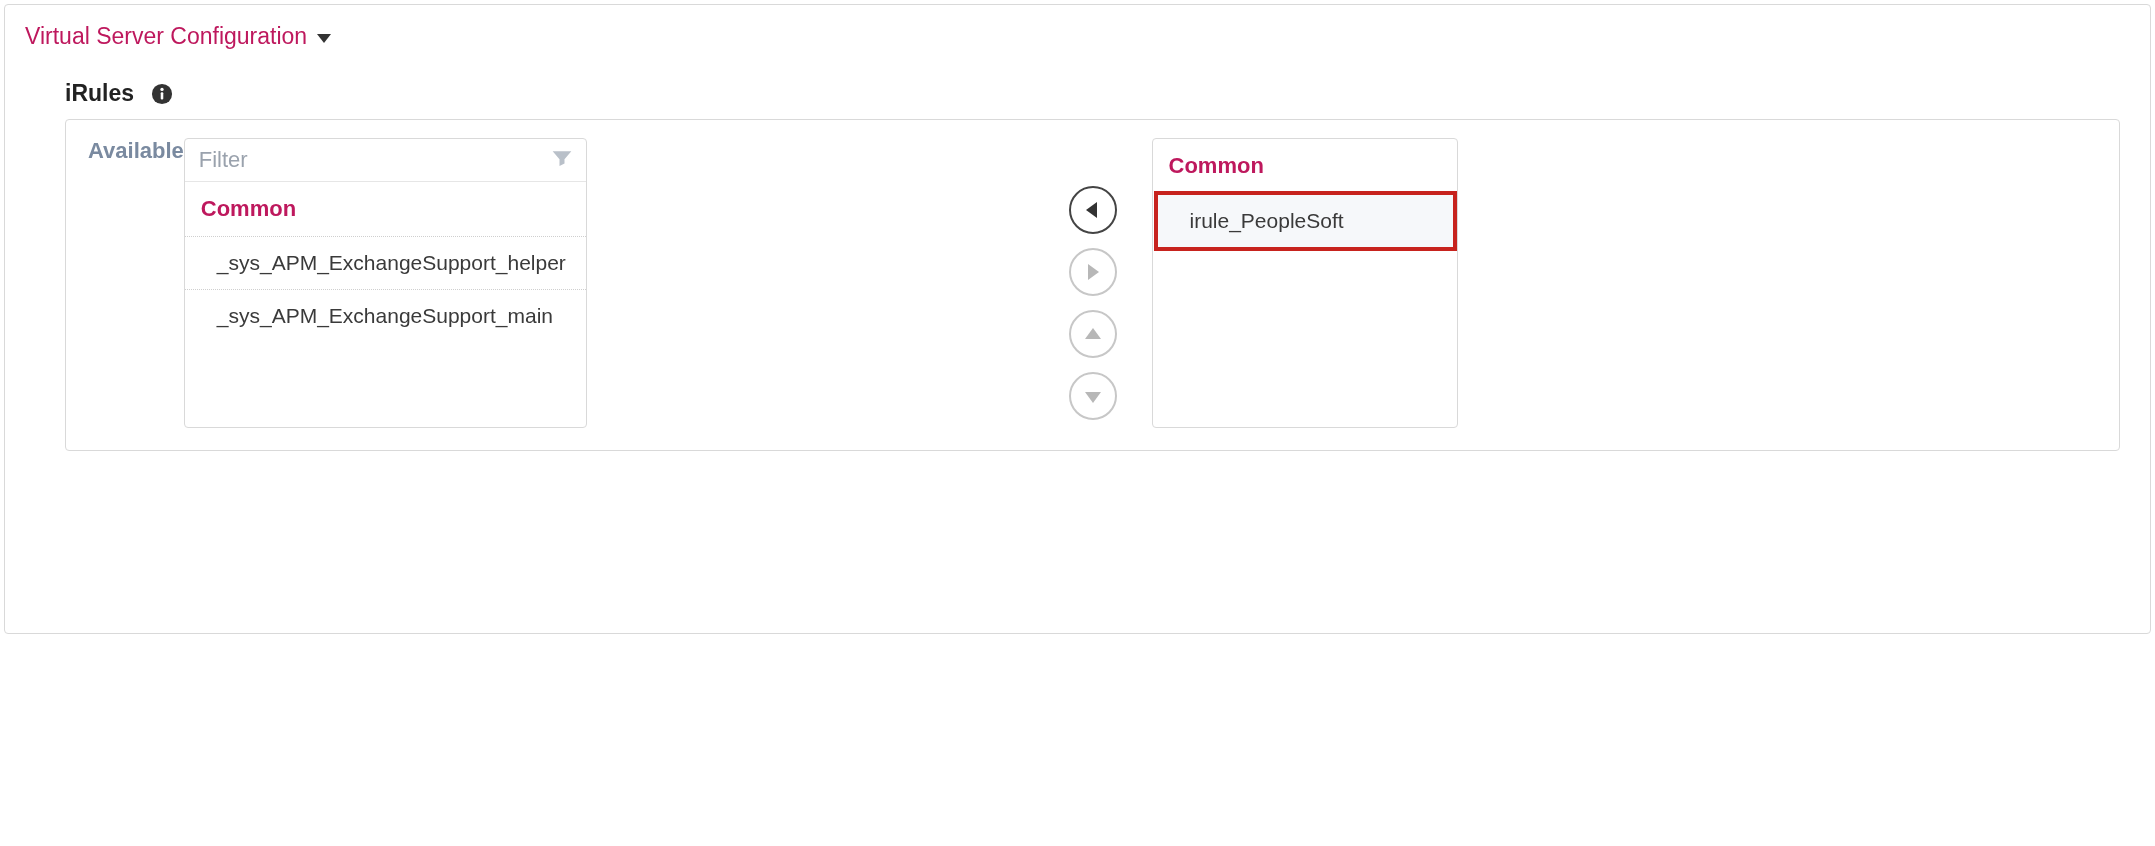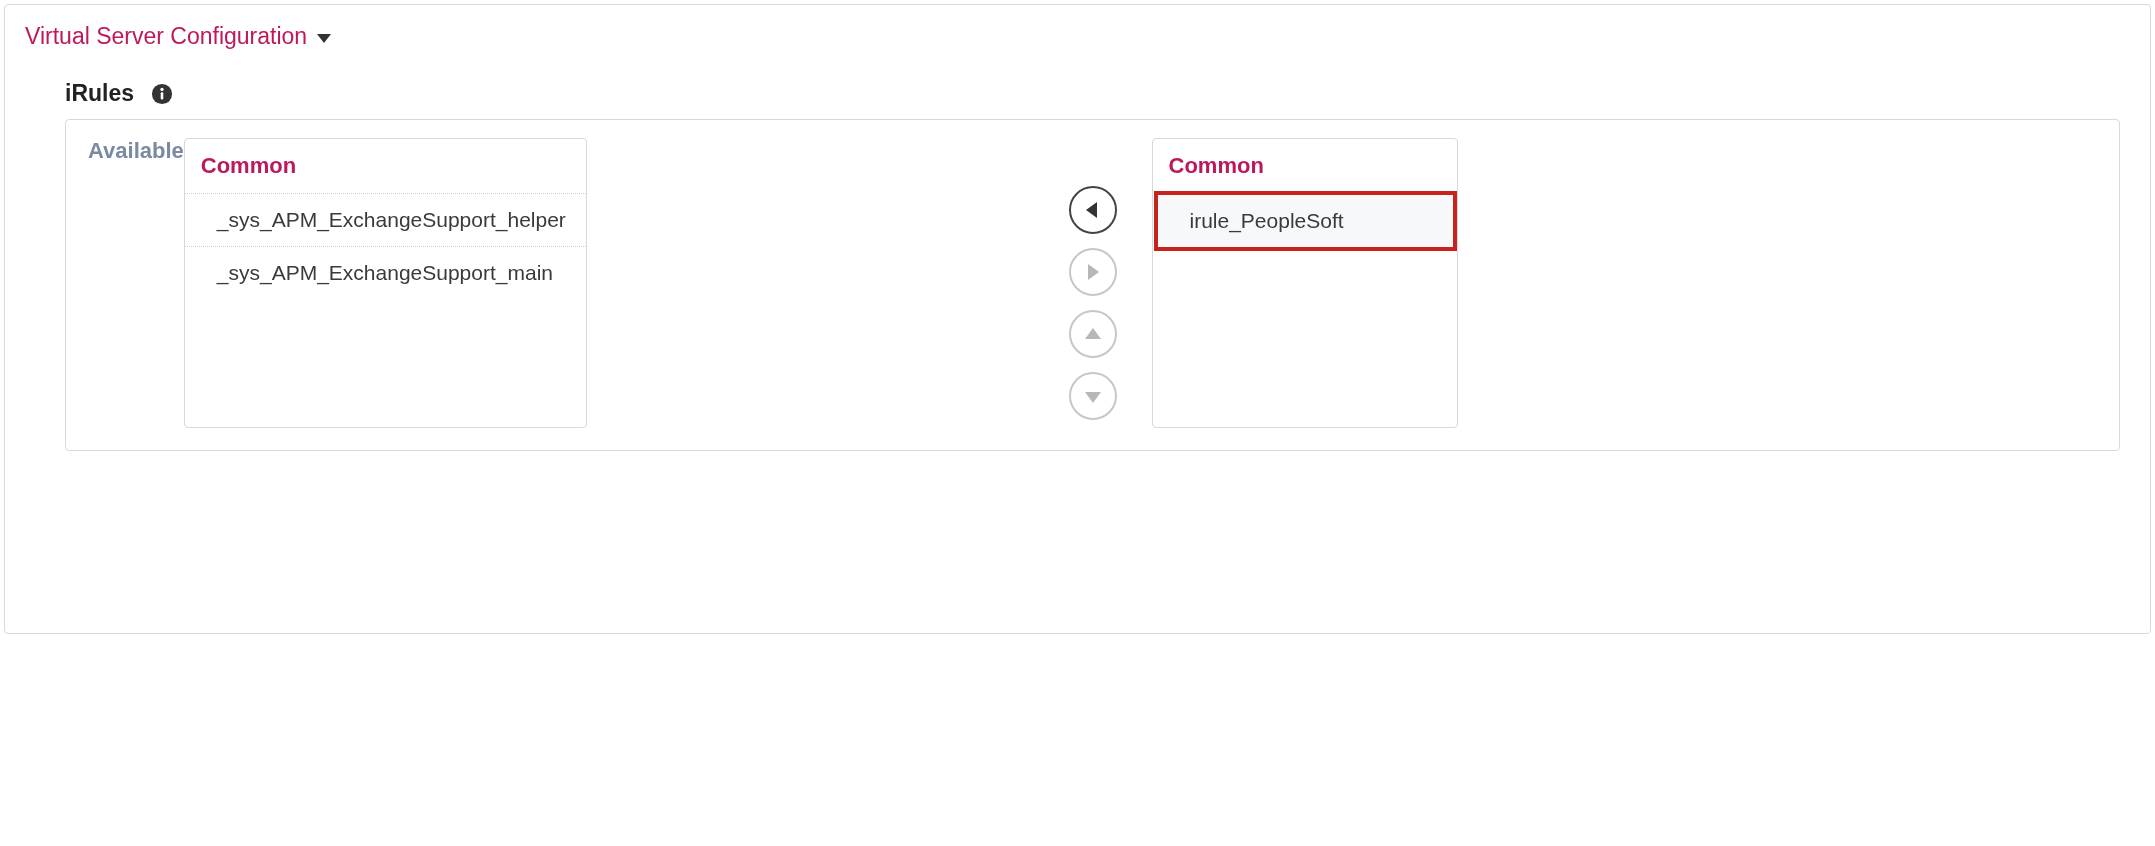--- a/index.html
+++ b/index.html
@@ -194,20 +194,28 @@
             <circle cx="12" cy="7" r="1.8" fill="#fff"></circle>
           </svg>
       </span>
     </div>
 
     <div class="transfer-panel">
 
       <div class="col">
         <div class="col-title">Available</div>
         <div class="listbox">
+          <div class="filter-row">
+            <input class="filter-input" type="text" placeholder="Filter" style="">
+            <span class="funnel-icon">
+              <svg width="20" height="20" viewBox="0 0 24 24" fill="none" stroke="#b9c0c9" stroke-width="2">
+                  <path d="M3 5h18l-7 8v5l-4 2v-7L3 5z" fill="#b9c0c9"></path>
+                </svg>
+            </span>
+          </div>
           <div class="group-header">Common</div>
           <div class="item-row">_sys_APM_ExchangeSupport_helper</div>
           <div class="item-row">_sys_APM_ExchangeSupport_main</div>
         </div>
       </div>
 
       <div class="controls-col">
         <div class="ctrl-btn">
           <span class="arrow left"></span>
         </div>

